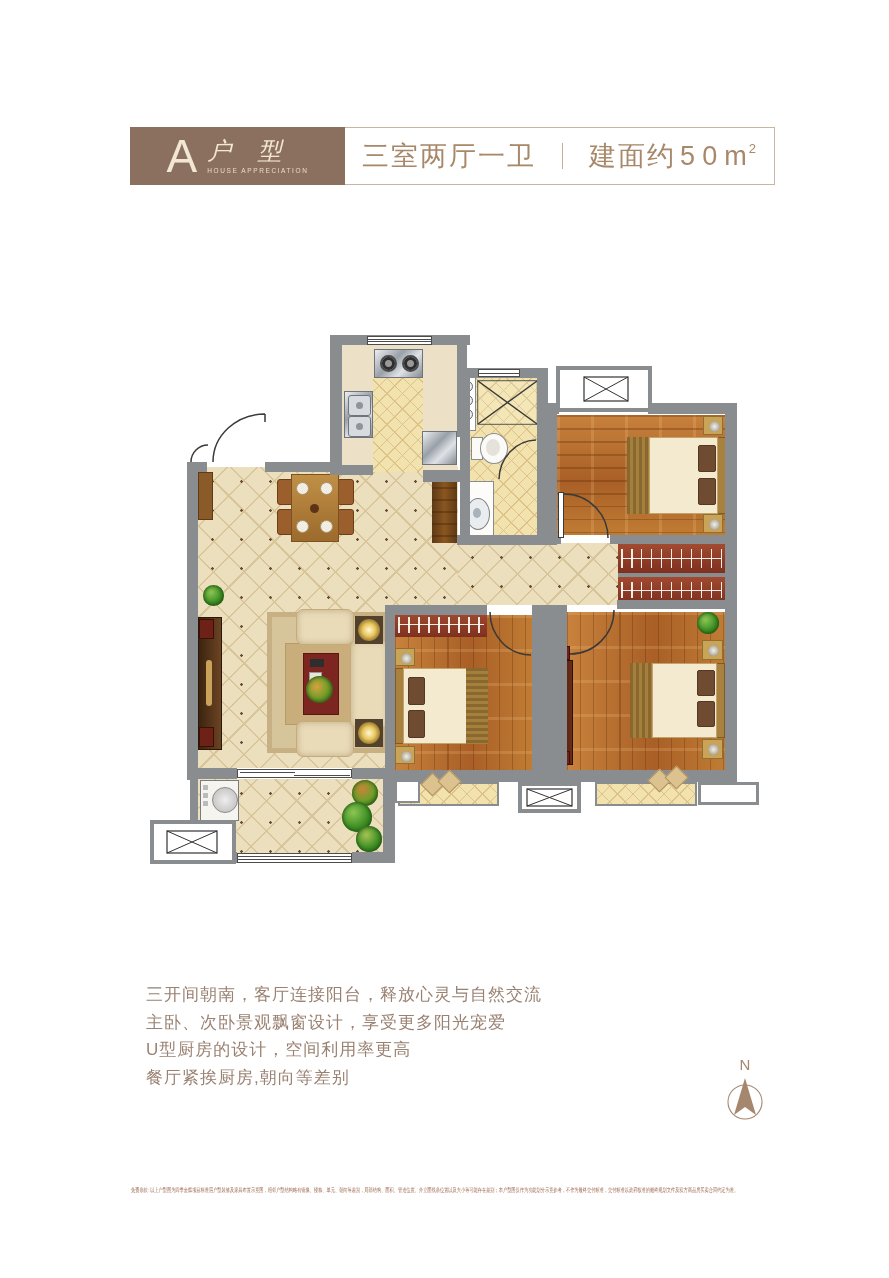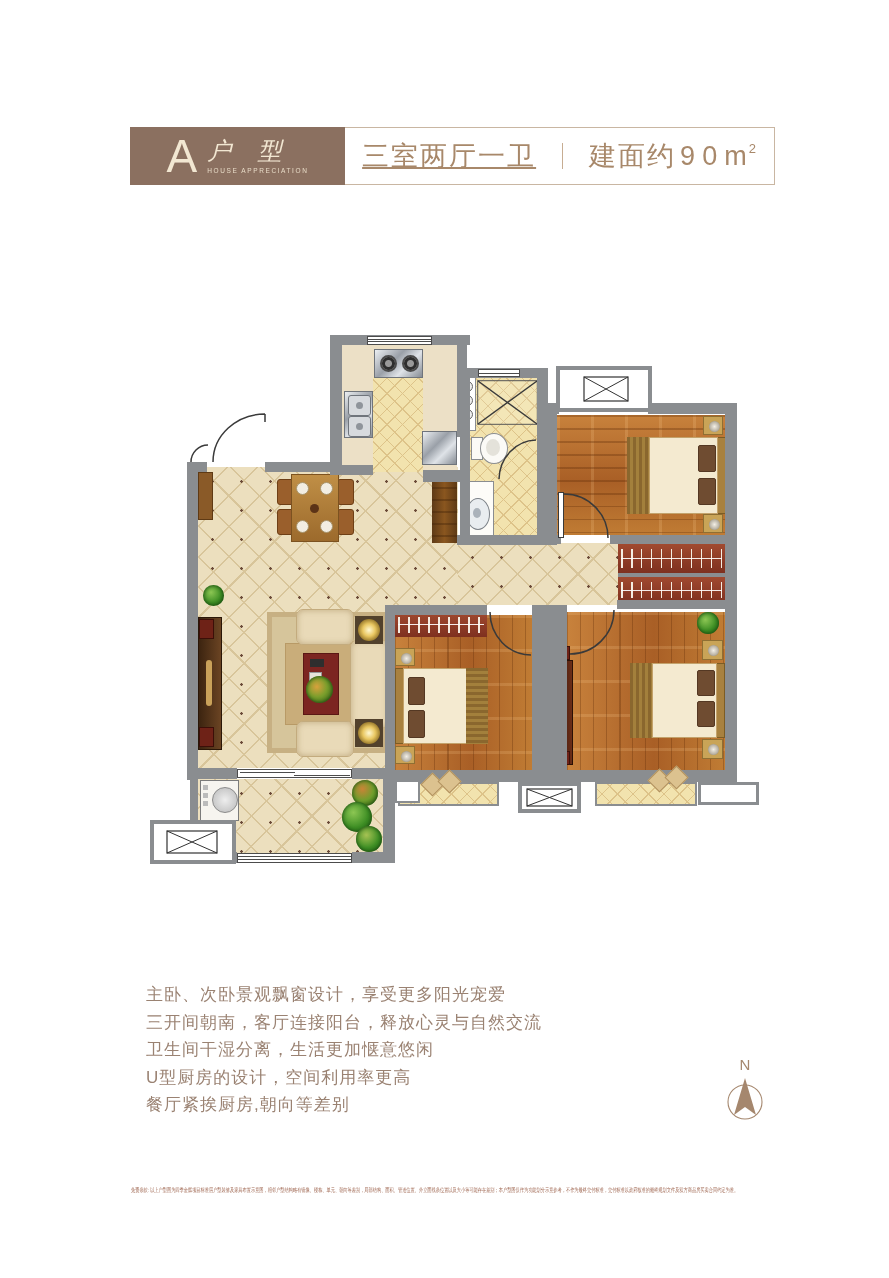--- a/index.html
+++ b/index.html
@@ -11,21 +11,21 @@
   .hdr-frame{position:absolute;left:130px;top:127px;width:645px;height:58px;
              border:1px solid #c9b6a2;box-sizing:border-box;background:#fff;}
   .hdr-brown{position:absolute;left:130px;top:127px;width:215px;height:58px;
              background:#8b7060;color:#f2e7d2;display:flex;align-items:center;justify-content:center;}
   .hdr-a{font-size:46px;font-weight:300;line-height:1;margin-right:10px;}
   .hdr-type{display:flex;flex-direction:column;}
   .hdr-type b{font-size:24px;font-weight:normal;letter-spacing:10px;line-height:1.1;font-style:italic;}
   .hdr-type i{font-style:normal;font-size:6.5px;letter-spacing:1.6px;margin-top:3px;opacity:.9;}
   .hdr-right{position:absolute;left:345px;top:127px;width:430px;height:58px;
              display:flex;align-items:center;justify-content:center;gap:26px;color:#a8886a;}
-  .hdr-layout{font-size:27px;letter-spacing:2px;text-decoration:underline;}
+  .hdr-layout{font-size:27px;letter-spacing:2px;}
   .hdr-div{width:1px;height:26px;background:#c7ad92;}
   .hdr-area{font-size:27px;letter-spacing:2px;display:flex;align-items:baseline;}
   .hdr-num{letter-spacing:7px;margin-left:4px;}
   .hdr-unit{position:relative;}
   .hdr-sup{font-size:13px;position:relative;top:-12px;}
 
   
   .wall{position:absolute;background:#8a8d90;}
   .tile{position:absolute;background-color:#ecdfbe;background-image:
         radial-gradient(circle,#6b4a38 1.1px,transparent 1.5px),
@@ -97,21 +97,21 @@
     <span class="hdr-type">
       <b>户 型</b>
       <i>HOUSE APPRECIATION</i>
     </span>
   </div>
   <div class="hdr-right">
     <span class="hdr-layout">三室两厅一卫</span>
     <span class="hdr-div"></span>
     <span class="hdr-area">
       <span>建面约</span>
-      <span class="hdr-num">90</span>
+      <span class="hdr-num">50</span>
       <span class="hdr-unit">m</span>
       <span class="hdr-sup">2</span>
     </span>
   </div>
 
   <div>
 
     <div class="tile" style="left:198px;top:467px;width:260px;height:301px;"></div>
     <div class="tile" style="left:458px;top:543px;width:160px;height:62px;"></div>
     <div class="tile" style="left:198px;top:779px;width:185px;height:74px;"></div>
@@ -355,23 +355,22 @@
         </svg>
     </div>
     <div class="abs door" style="left:568px;top:608px;width:50px;height:48px;">
       <svg viewBox="0 0 50 48">
           <path d="M2,46 A44,44 0 0 0 46,2"></path>
         </svg>
     </div>
   </div>
 
   <div class="features">
+    <div>三开间朝南，客厅连接阳台，释放心灵与自然交流</div>
     <div>主卧、次卧景观飘窗设计，享受更多阳光宠爱</div>
-    <div>三开间朝南，客厅连接阳台，释放心灵与自然交流</div>
-    <div>卫生间干湿分离，生活更加惬意悠闲</div>
     <div>U型厨房的设计，空间利用率更高</div>
     <div>餐厅紧挨厨房,朝向等差别</div>
   </div>
 
   <div class="compass">
     <svg viewBox="0 0 62 76" width="62" height="76">
       <text x="31" y="18" text-anchor="middle" font-size="15" fill="#a5876e">N</text>
       <circle cx="31" cy="50" r="17" fill="none" stroke="#a5876e" stroke-width="1.1"></circle>
       <path d="M31,26 L42,63 L31,55 L20,63 Z" fill="#a5876e"></path>
     </svg>

